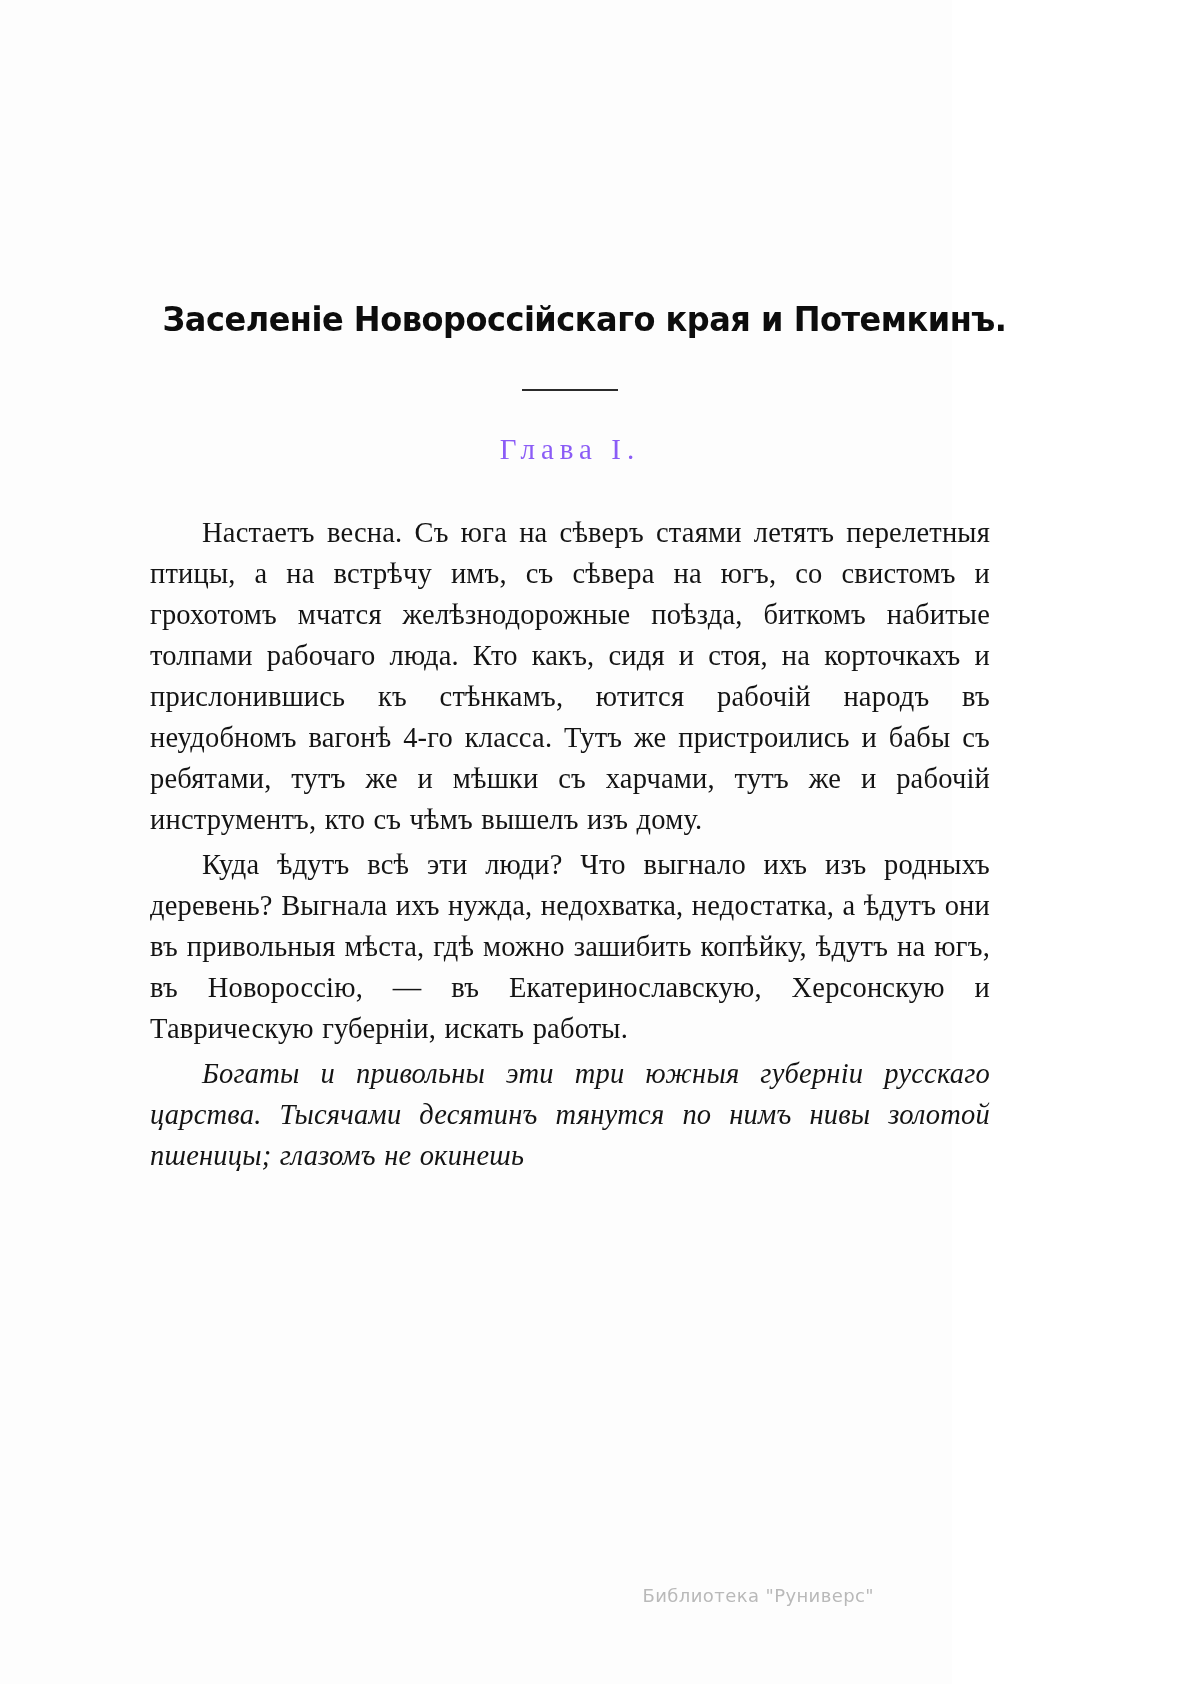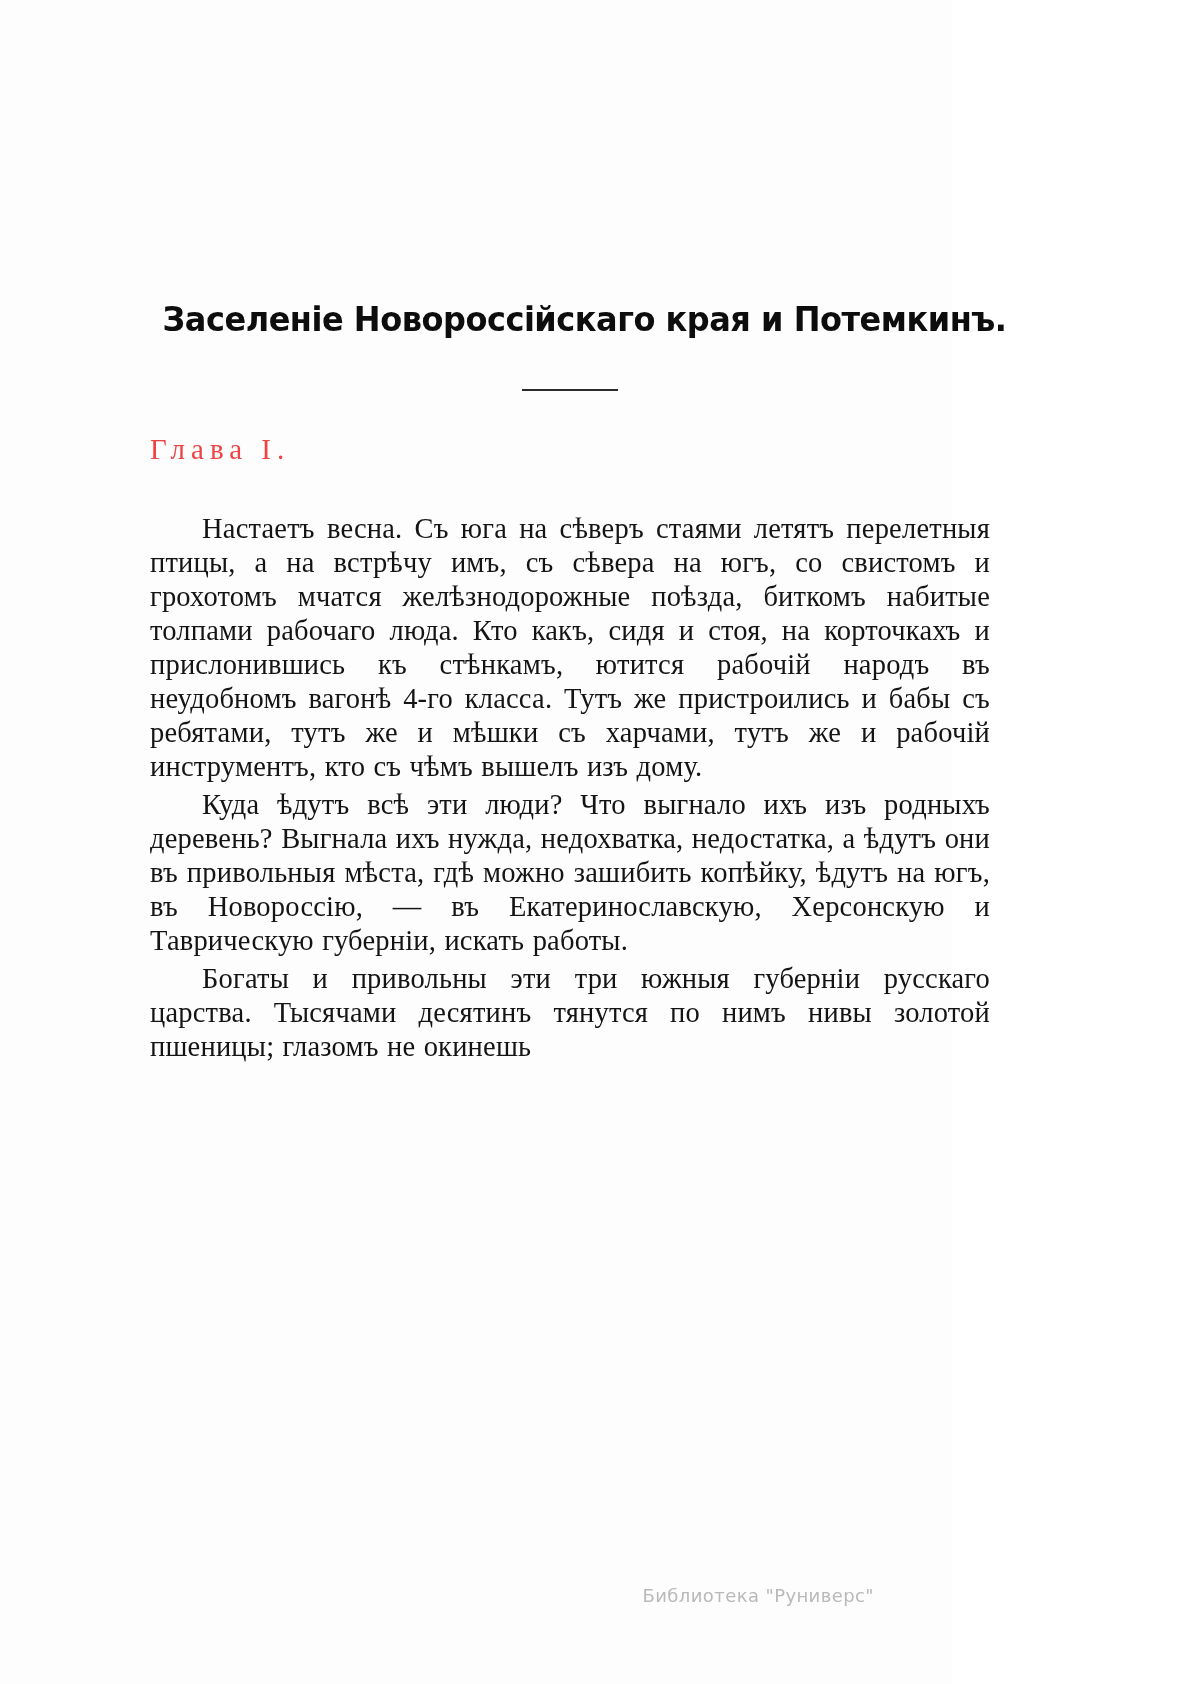--- a/index.html
+++ b/index.html
@@ -44,49 +44,50 @@
     text-align: center;
     margin: 38px 0 38px 0;
   }
   .rule {
     display: inline-block;
     width: 96px;
     height: 0;
     border-top: 2px solid #2b2b2b;
   }
   .chapter-line {
-    text-align: left;
+    text-align: center;
     font-family: "Liberation Serif", serif;
     font-size: 29px;
     letter-spacing: 6px;
-    color: #ef4444;
+    color: #8b5cf6;
     margin: 0 0 46px 0;
   }
   .section-title {
     text-align: center;
     font-family: "DejaVu Sans", sans-serif;
     font-weight: bold;
     font-size: 27px;
     letter-spacing: 1px;
     color: #0d0d0d;
     margin: 0 0 52px 0;
   }
   p.body-par {
     font-family: "Liberation Serif", serif;
     font-size: 28.5px;
-    line-height: 34px;
+    line-height: 41px;
     text-align: justify;
     text-indent: 52px;
     margin: 0 0 4px 0;
     color: #141414;
     letter-spacing: 0.2px;
     word-spacing: 1px;
   }
   p.body-par:last-child {
     margin-bottom: 0;
+    font-style: italic;
   }
   .watermark {
     position: absolute;
     right: 78px;
     bottom: 78px;
     font-family: "DejaVu Sans", sans-serif;
     font-size: 18px;
     color: #b9b9b9;
     letter-spacing: 0.4px;
     white-space: nowrap;

